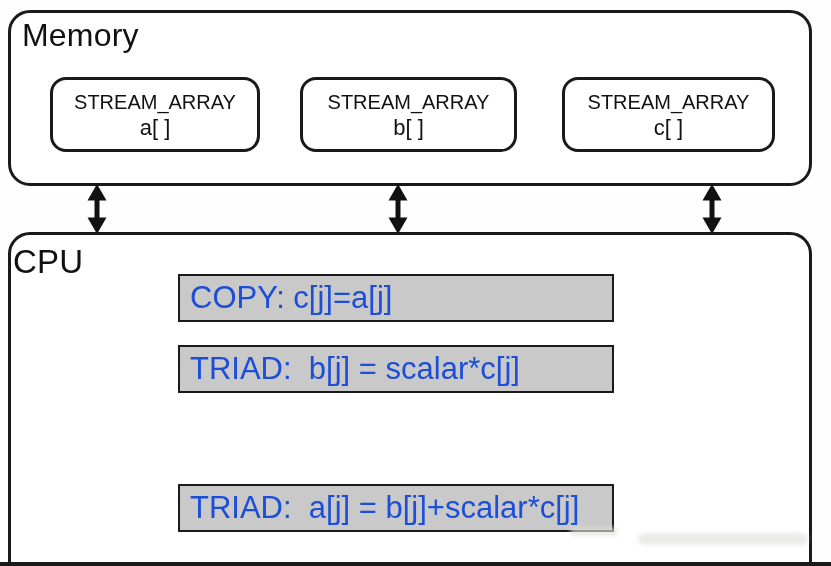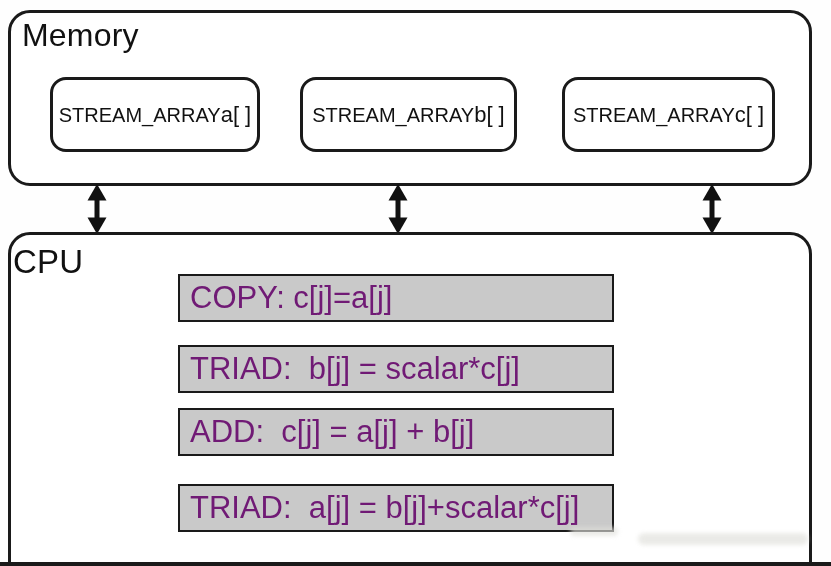--- a/index.html
+++ b/index.html
@@ -32,21 +32,21 @@
     white-space: nowrap;
   }
   .memory-label { left: 11px; top: 4px; }
   .cpu-label    { left: 2px;  top: 8px; font-size: 33px; }
   .array-box {
     position: absolute;
     width: 213px; height: 75px;
     background: #ffffff;
     border: 3px solid #1a1a1a;
     border-radius: 16px;
-    display: flex; 
+    display: flex; flex-direction: column;
     align-items: center; justify-content: center;
     text-align: center;
   }
   .array-a { left: 39px;  top: 64px; width: 210px; }
   .array-b { left: 289px; top: 64px; width: 217px; }
   .array-c { left: 551px; top: 64px; width: 213px; }
   .array-name { font-size: 20px; line-height: 26px; white-space: pre; }
   .array-var  { font-size: 22px; line-height: 26px; white-space: pre; }
   .arrow {
     position: absolute; top: 184px;
@@ -63,21 +63,21 @@
     display: flex; align-items: center;
     padding-left: 10px;
   }
   .op-copy  { top: 39px; }
   .op-scale { top: 110px; }
   .op-add   { top: 173px; }
   .op-triad { top: 249px; }
   .op-label {
     font-size: 31px;
     white-space: pre;
-    color: #701a75;
+    color: #1d4ed8;
   }
   .bottom-edge {
     position: absolute; left: 0; top: 562px;
     width: 831px; height: 4px;
     background: #1a1a1a;
   }
   .smudge {
     position: absolute;
     background: #e0e0db;
     border-radius: 8px;
@@ -129,23 +129,20 @@
 
   <div class="outer-box cpu-box">
     <div class="box-label cpu-label">CPU</div>
 
     <div class="op-box op-copy">
       <span class="op-label">COPY: c[j]=a[j]</span>
     </div>
     <div class="op-box op-scale">
       <span class="op-label">TRIAD:  b[j] = scalar*c[j]</span>
     </div>
-    <div class="op-box op-add">
-      <span class="op-label">ADD:  c[j] = a[j] + b[j]</span>
-    </div>
     <div class="op-box op-triad">
       <span class="op-label">TRIAD:  a[j] = b[j]+scalar*c[j]</span>
     </div>
   </div>
 
   <div class="smudge smudge-1"></div>
   <div class="smudge smudge-2"></div>
 
   <div class="bottom-edge"></div>
 </div>

